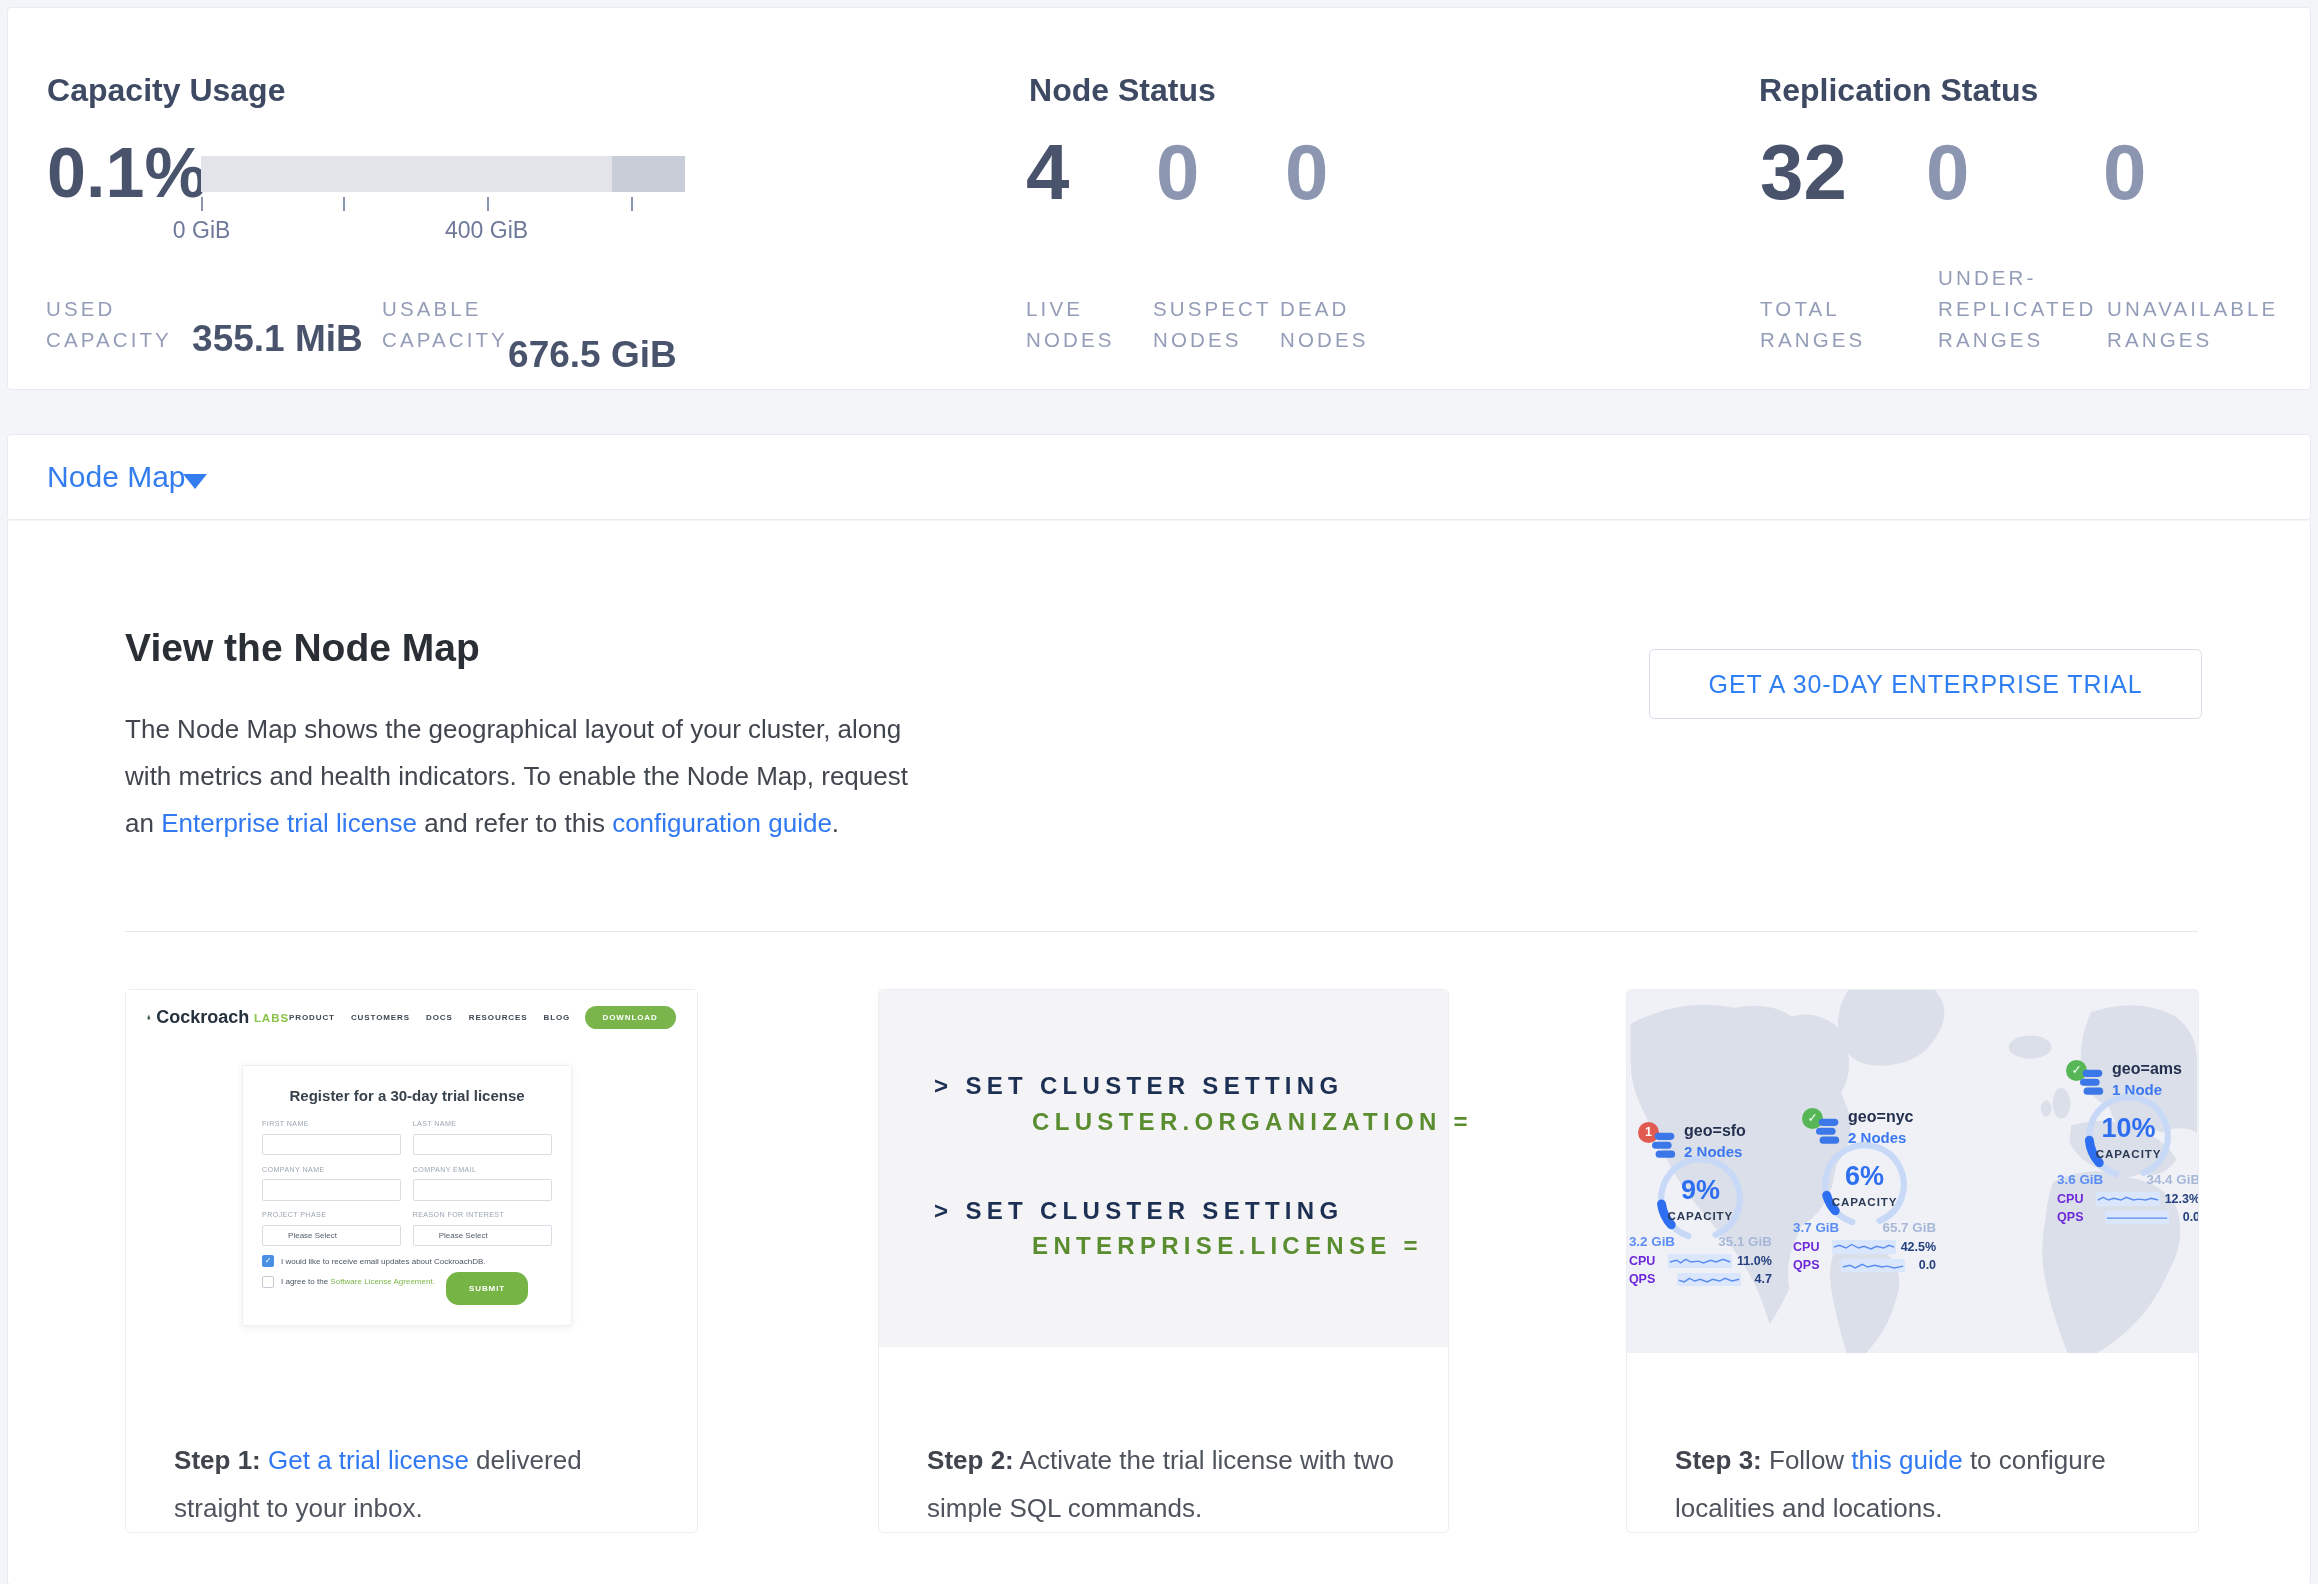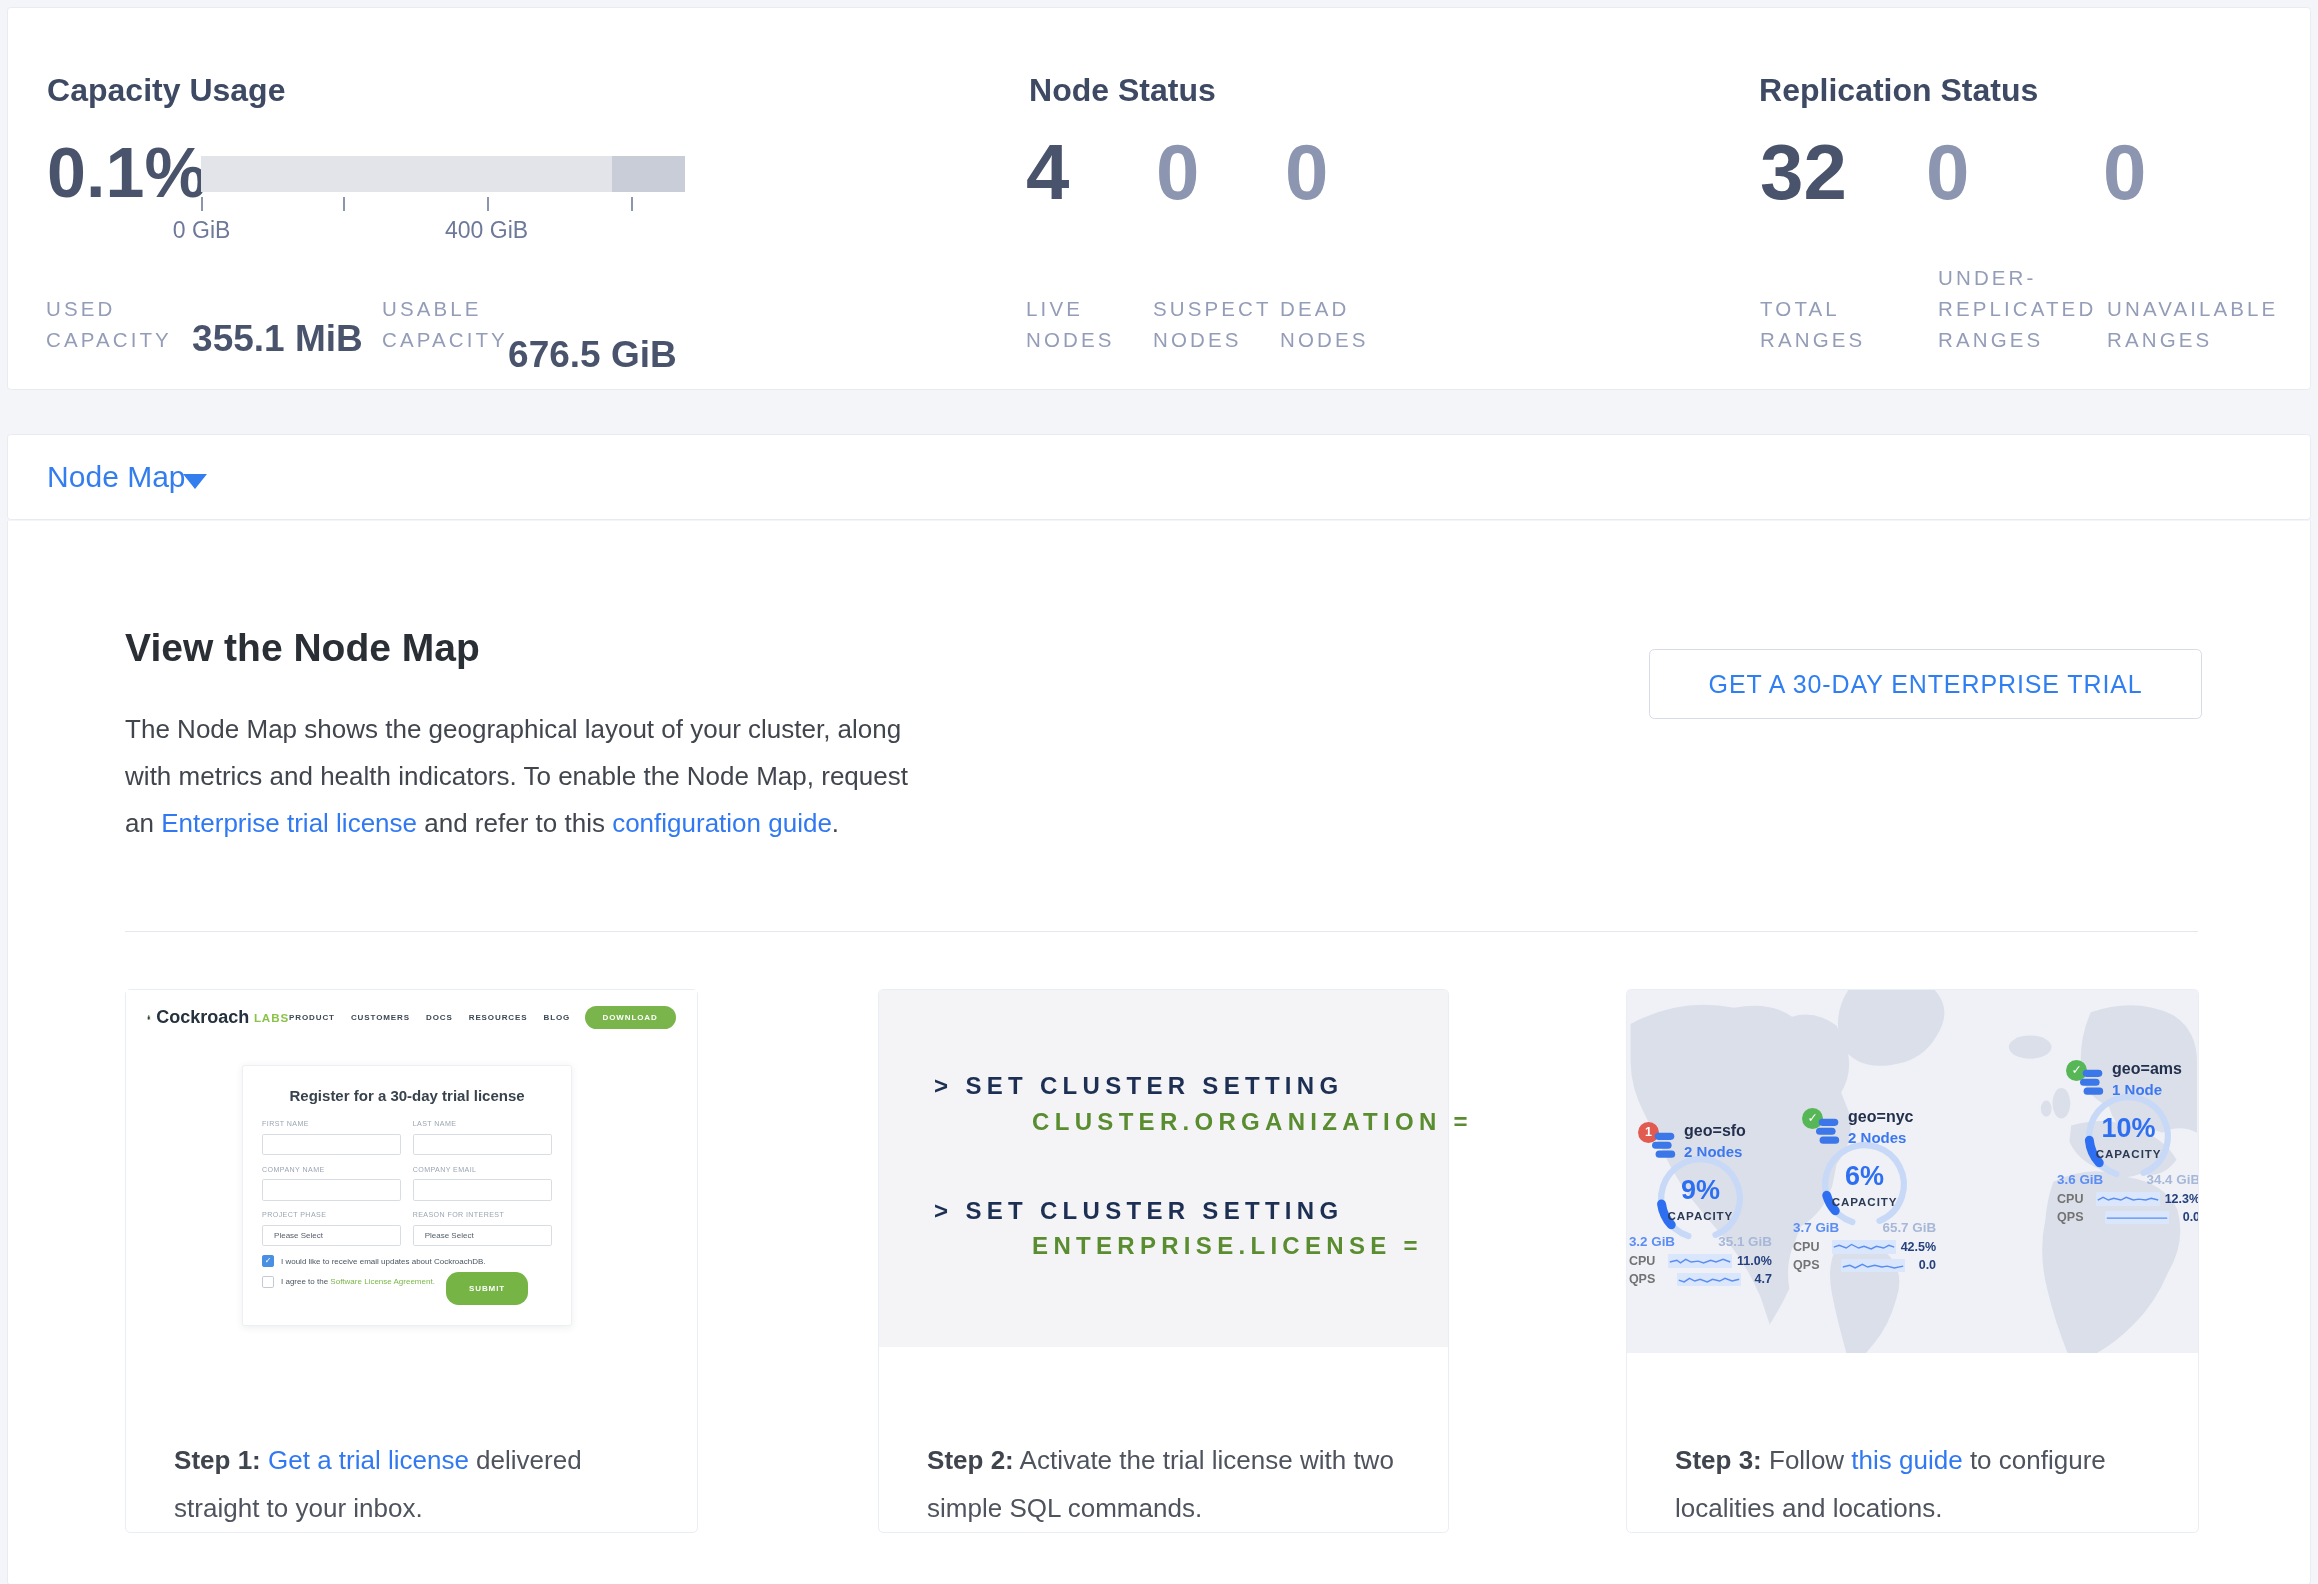--- a/index.html
+++ b/index.html
@@ -52,21 +52,21 @@
   .site-nav span{font-size:8px;font-weight:700;letter-spacing:0.9px;color:#3c4854;}
   .dl-btn{background:#79b54a;color:#fff;font-size:8px;font-weight:700;letter-spacing:0.9px;
     border-radius:12.5px;padding:7.1px 18px;margin-left:14.3px;}
   .form-card{position:absolute;left:116px;top:75px;width:328px;height:259px;background:#fff;
     border:0.9px solid #eceff3;box-shadow:0 1.8px 7.1px rgba(40,50,70,.08);border-radius:2.7px;}
   .form-title{margin-top:21.4px;text-align:center;font-size:15px;font-weight:700;color:#39434e;}
   .f-grid{display:grid;grid-template-columns:139px 139px;column-gap:11.6px;row-gap:5.3px;margin:10.7px 0 0 19px;}
   .f-label{font-size:7.1px;letter-spacing:0.4px;color:#9aa5b1;margin-top:5.3px;}
   .f-input{height:19.6px;border:0.9px solid #d7dde3;border-radius:1.8px;background:#fff;}
   .f-select{height:19.6px;border:0.9px solid #d7dde3;border-radius:1.8px;background:#fff;
-    font-size:8px;color:#55606b;display:flex;align-items:center;padding-left:11px;}
+    font-size:8px;color:#55606b;display:flex;align-items:center;padding-left:25px;}
   .cb-row{display:flex;align-items:center;margin:9px 0 0 19px;}
   .cb{width:9.8px;height:9.8px;border:0.9px solid #c3cad2;border-radius:1.8px;background:#fff;flex:none;}
   .cb.checked{background:#4a90e2;border-color:#4a90e2;color:#fff;font-size:8px;line-height:9.8px;text-align:center;}
   .cb-text{font-size:8px;color:#4a5560;margin-left:7.1px;}
   .green-link{color:#7ab648;}
   .submit-btn{position:absolute;right:43px;bottom:19.6px;background:#76b545;color:#fff;
     font-size:8px;font-weight:700;letter-spacing:0.9px;border-radius:12.5px;padding:12px 23px;}
   
   .sql{position:absolute;left:0;top:0;right:0;height:357px;background:#f4f4f6;}
   .sql-line{position:absolute;font-size:24px;font-weight:700;letter-spacing:5.3px;color:#1d3054;white-space:nowrap;}
@@ -80,21 +80,21 @@
   .loc-badge.err{background:#e15b51;}
   .loc-name{position:absolute;font-size:16px;font-weight:700;color:#23304d;white-space:nowrap;}
   .loc-nodes{position:absolute;font-size:15px;font-weight:700;color:#3b77f0;white-space:nowrap;}
   .gauge{position:absolute;width:143px;text-align:center;}
   .gauge svg{display:block;margin:0 auto;}
   .g-pct{position:absolute;left:0;right:0;top:23px;font-size:27px;font-weight:700;color:#2e6ff2;}
   .g-cap{position:absolute;left:0;right:0;top:57px;font-size:11.6px;font-weight:700;letter-spacing:0.9px;color:#2b3a55;}
   .g-range{display:flex;justify-content:space-between;margin-top:-10.7px;font-size:13.4px;font-weight:700;}
   .g-used{color:#5b8df5;}  .g-total{color:#a6b7d8;}
   .g-row{display:flex;align-items:center;margin-top:4.5px;}
-  .g-metric{font-size:12.5px;font-weight:700;color:#737373;width:34px;text-align:left;}
+  .g-metric{font-size:12.5px;font-weight:700;color:#6d28d9;width:34px;text-align:left;}
   .spark{width:64px;height:13.4px;background:#d9e6fb;border-radius:0.9px;margin-right:7.1px;}
   .g-val{font-size:12.5px;font-weight:700;color:#24407e;}
 </style>
 </head>
 <body>
 
 <div class="panel" id="summary">
 
   <div class="sec-title" style="left:39px;top:64px;">Capacity Usage</div>
   <div class="pct" style="left:39px;top:130px;">0.1%</div>

